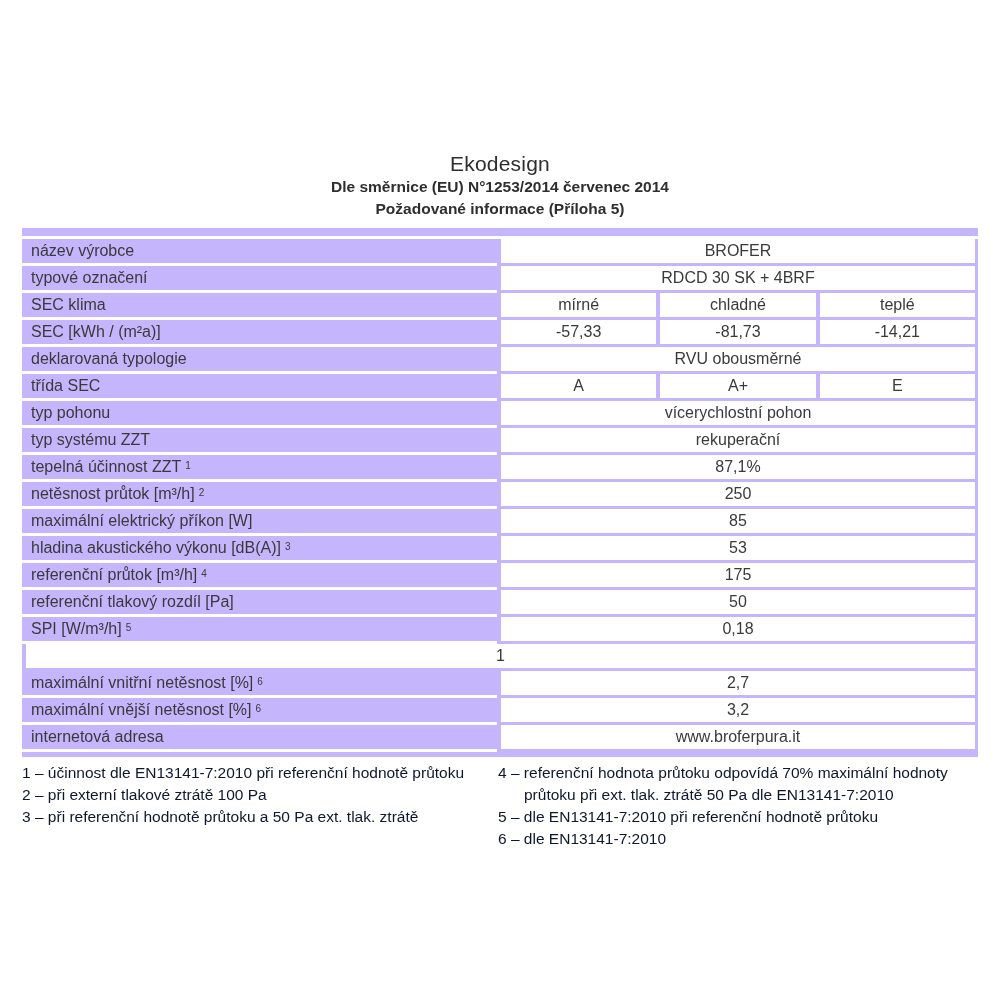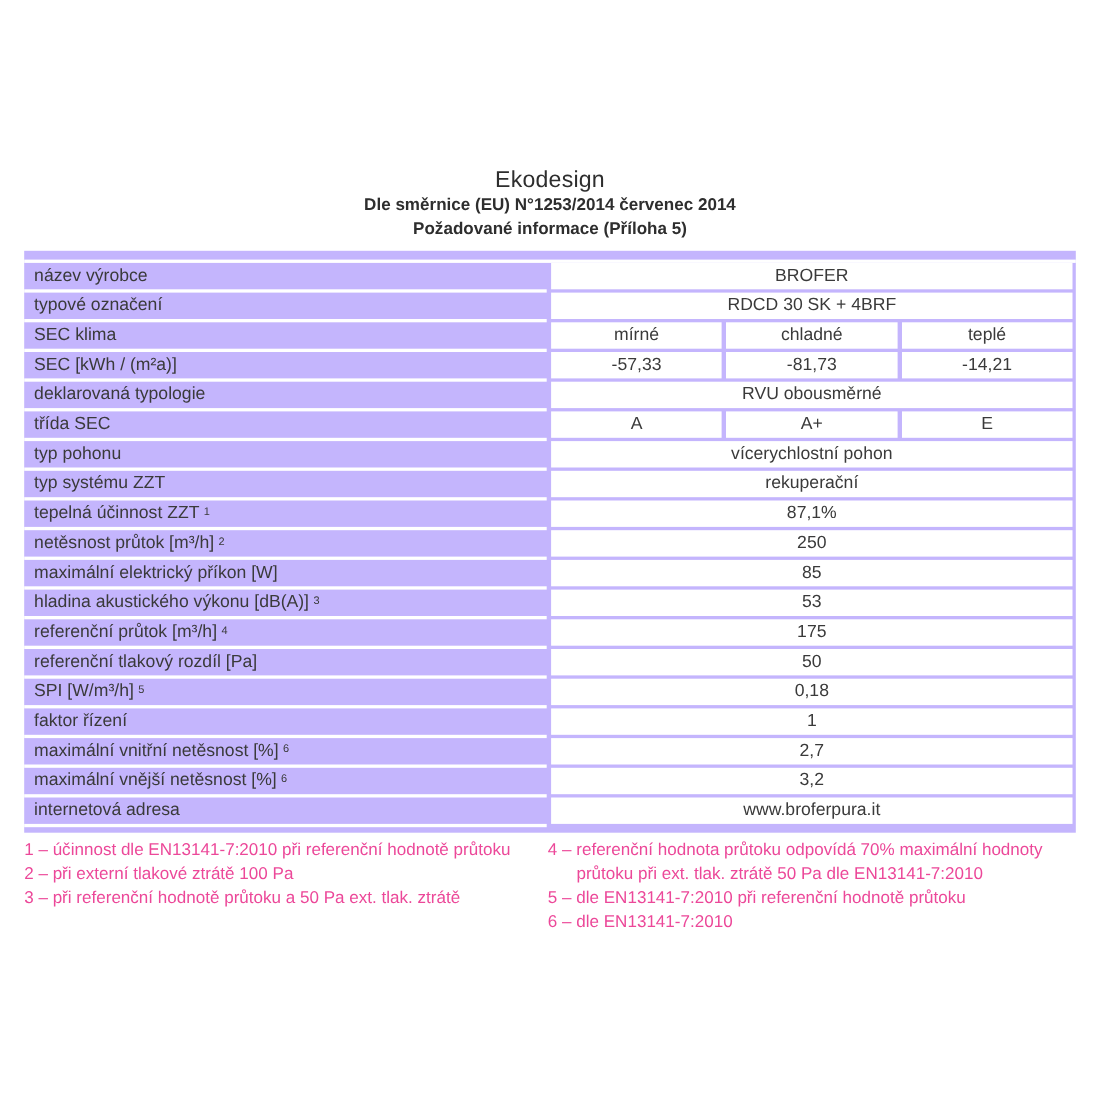--- a/index.html
+++ b/index.html
@@ -101,21 +101,21 @@
 
   
   .footnotes {
     position: absolute;
     left: 22px;
     top: 762px;
     width: 962px;
     display: flex;
     font-size: 15.5px;
     line-height: 22px;
-    color: #ec4899;
+    color: #0f172a;
   }
   .fn-col-left {
     width: 452px;
     flex: 0 0 452px;
   }
   .fn-col-right {
     margin-left: 24px;
     width: 490px;
     flex: 0 0 490px;
   }
@@ -262,23 +262,20 @@
         <div class="t-row">
           <div class="t-label">
             <span>SPI [W/m³/h]</span>
             <span class="lbl-sup">5</span>
           </div>
           <div class="t-vals">
             <div class="t-cell">0,18</div>
           </div>
         </div>
         <div class="t-row">
-          <div class="t-label">
-            <span>faktor řízení</span>
-          </div>
           <div class="t-vals">
             <div class="t-cell">1</div>
           </div>
         </div>
         <div class="t-row">
           <div class="t-label">
             <span>maximální vnitřní netěsnost [%]</span>
             <span class="lbl-sup">6</span>
           </div>
           <div class="t-vals">

